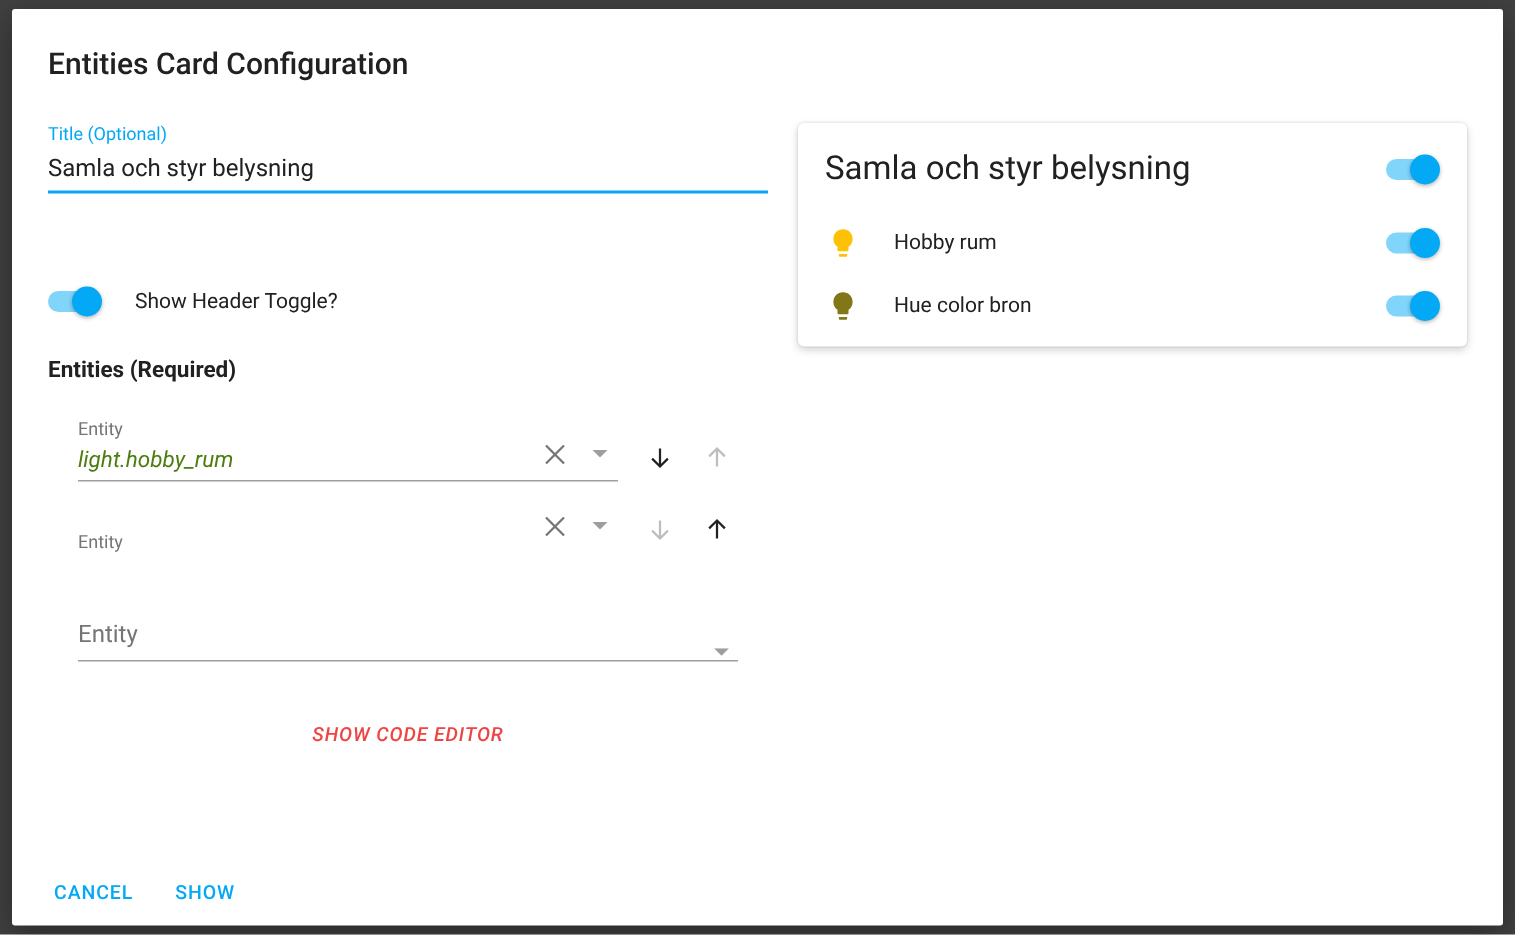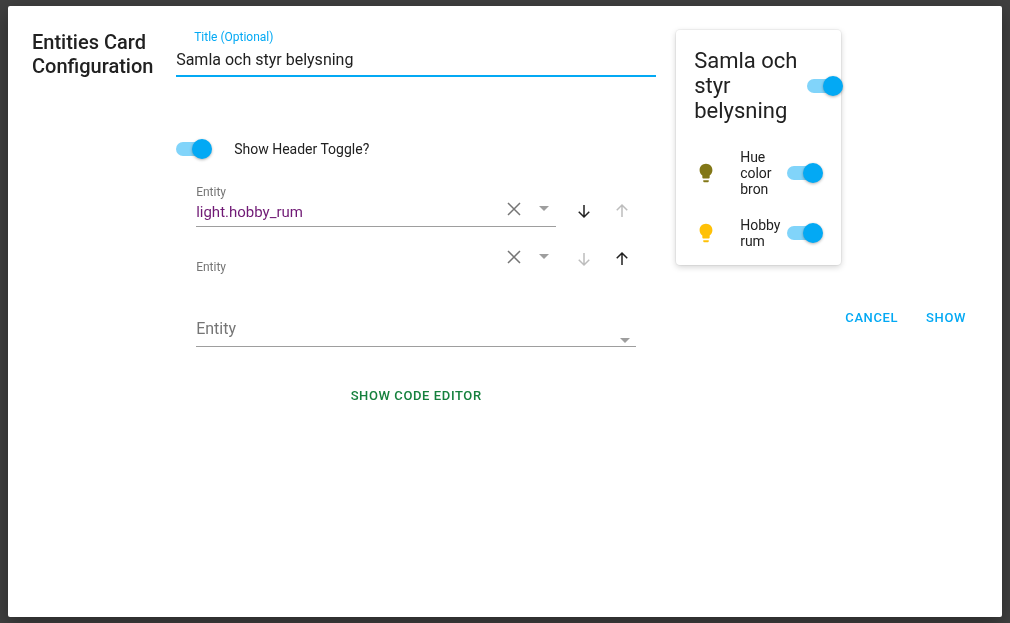--- a/index.html
+++ b/index.html
@@ -11,22 +11,22 @@
     overflow: hidden;
     position: relative;
   }
   .dialog {
     position: absolute;
     left: 8px; right: 8px; top: 6px; bottom: 6px;
     background: #fff;
     border-radius: 2px;
     box-shadow: 0 6px 20px rgba(0,0,0,0.35);
     display: flex;
-    flex-direction: row;
-    padding: 24px 24px 17px 24px;
+    flex-direction: column;
+    padding: 24px 24px 4px 24px;
   }
   .dialog-title {
     font-size: 20px;
     font-weight: 500;
     color: #212121;
     margin-bottom: 28px;
   }
   .content {
     flex: 1;
     display: flex;
@@ -43,21 +43,21 @@
   .field {
     position: relative;
     margin-bottom: 22px;
   }
   .field-label {
     font-size: 12px;
     color: #757575;
     margin-bottom: 2px;
     display: block;
   }
-  .field-label.focused { color: #03a9f4; margin-left: 18px; }
+  .field-label.focused { color: #03a9f4; }
   .field-input {
     width: 100%;
     border: none;
     border-bottom: 1px solid #9e9e9e;
     font-size: 16px;
     padding: 4px 0 6px 0;
     outline: none;
     color: #212121;
     background: transparent;
     font-family: inherit;
@@ -125,23 +125,24 @@
     display: block;
     margin-bottom: 1px;
   }
   .entity-input {
     width: 100%;
     border: none;
     border-bottom: 1px solid #9e9e9e;
     font-size: 15px;
     padding: 3px 40px 5px 0;
     outline: none;
-    color: #701a75;
+    color: #4d7c0f;
     background: transparent;
     font-family: inherit;
+    font-style: italic;
   }
   .entity-placeholder { color: #757575; }
   .entity-inline-icons {
     position: absolute;
     right: 0;
     bottom: 6px;
     display: flex;
     gap: 6px;
     align-items: center;
   }
@@ -174,26 +175,27 @@
     color: #757575;
     font-size: 16px;
     padding-bottom: 8px;
   }
   .entity-empty-row .select-caret { right: 6px; }
   .code-editor-link {
     text-align: center;
     margin-top: 8px;
   }
   .code-editor-link a {
-    color: #15803d;
+    color: #ef4444;
     font-size: 13px;
     font-weight: 500;
     letter-spacing: 0.6px;
     text-decoration: none;
     cursor: pointer;
+    font-style: italic;
   }
   .actions {
     display: flex;
     gap: 20px;
     padding: 8px 8px 4px 0;
   }
   .text-btn {
     color: #03a9f4;
     font-size: 13px;
     font-weight: 500;
@@ -254,20 +256,21 @@
 
 
       <div class="toggle-row">
         <div class="switch">
           <div class="switch-track"></div>
           <div class="switch-thumb"></div>
         </div>
         <span class="toggle-label">Show Header Toggle?</span>
       </div>
 
+      <div class="entities-heading">Entities (Required)</div>
 
       <div class="entity-row">
         <div class="entity-field">
           <label class="entity-label">Entity</label>
           <input class="entity-input" type="text" value="light.hobby_rum" style="">
           <div class="entity-inline-icons">
             <span class="icon-btn small-grey">
               <svg width="14" height="14" viewBox="0 0 14 14">
                   <path d="M1 1 L13 13 M13 1 L1 13" stroke="#757575" stroke-width="1.5"></path>
                 </svg>
@@ -345,37 +348,37 @@
           <div class="preview-title">Samla och styr belysning</div>
           <div class="switch">
             <div class="switch-track"></div>
             <div class="switch-thumb"></div>
           </div>
         </div>
 
         <div class="preview-row">
           <span class="bulb">
             <svg width="22" height="22" viewBox="0 0 24 24">
-                <path fill="#827717" d="M12 2C8 2 5 5 5 9c0 2.4 1.2 4.5 3 5.7V17c0 .6.4 1 1 1h6c.6 0 1-.4 1-1v-2.3c1.8-1.2 3-3.3 3-5.7 0-4-3-7-7-7zM9 20h6v1c0 .6-.4 1-1 1h-4c-.6 0-1-.4-1-1v-1z"></path>
-              </svg>
-          </span>
-          <span class="name">Hue color bron</span>
+                <path fill="#ffc107" d="M12 2C8 2 5 5 5 9c0 2.4 1.2 4.5 3 5.7V17c0 .6.4 1 1 1h6c.6 0 1-.4 1-1v-2.3c1.8-1.2 3-3.3 3-5.7 0-4-3-7-7-7zM9 20h6v1c0 .6-.4 1-1 1h-4c-.6 0-1-.4-1-1v-1z"></path>
+              </svg>
+          </span>
+          <span class="name">Hobby rum</span>
           <div class="switch">
             <div class="switch-track"></div>
             <div class="switch-thumb"></div>
           </div>
         </div>
 
         <div class="preview-row">
           <span class="bulb">
             <svg width="22" height="22" viewBox="0 0 24 24">
-                <path fill="#ffc107" d="M12 2C8 2 5 5 5 9c0 2.4 1.2 4.5 3 5.7V17c0 .6.4 1 1 1h6c.6 0 1-.4 1-1v-2.3c1.8-1.2 3-3.3 3-5.7 0-4-3-7-7-7zM9 20h6v1c0 .6-.4 1-1 1h-4c-.6 0-1-.4-1-1v-1z"></path>
-              </svg>
-          </span>
-          <span class="name">Hobby rum</span>
+                <path fill="#827717" d="M12 2C8 2 5 5 5 9c0 2.4 1.2 4.5 3 5.7V17c0 .6.4 1 1 1h6c.6 0 1-.4 1-1v-2.3c1.8-1.2 3-3.3 3-5.7 0-4-3-7-7-7zM9 20h6v1c0 .6-.4 1-1 1h-4c-.6 0-1-.4-1-1v-1z"></path>
+              </svg>
+          </span>
+          <span class="name">Hue color bron</span>
           <div class="switch">
             <div class="switch-track"></div>
             <div class="switch-thumb"></div>
           </div>
         </div>
       </div>
     </div>
   </div>
 
   <div class="actions">

